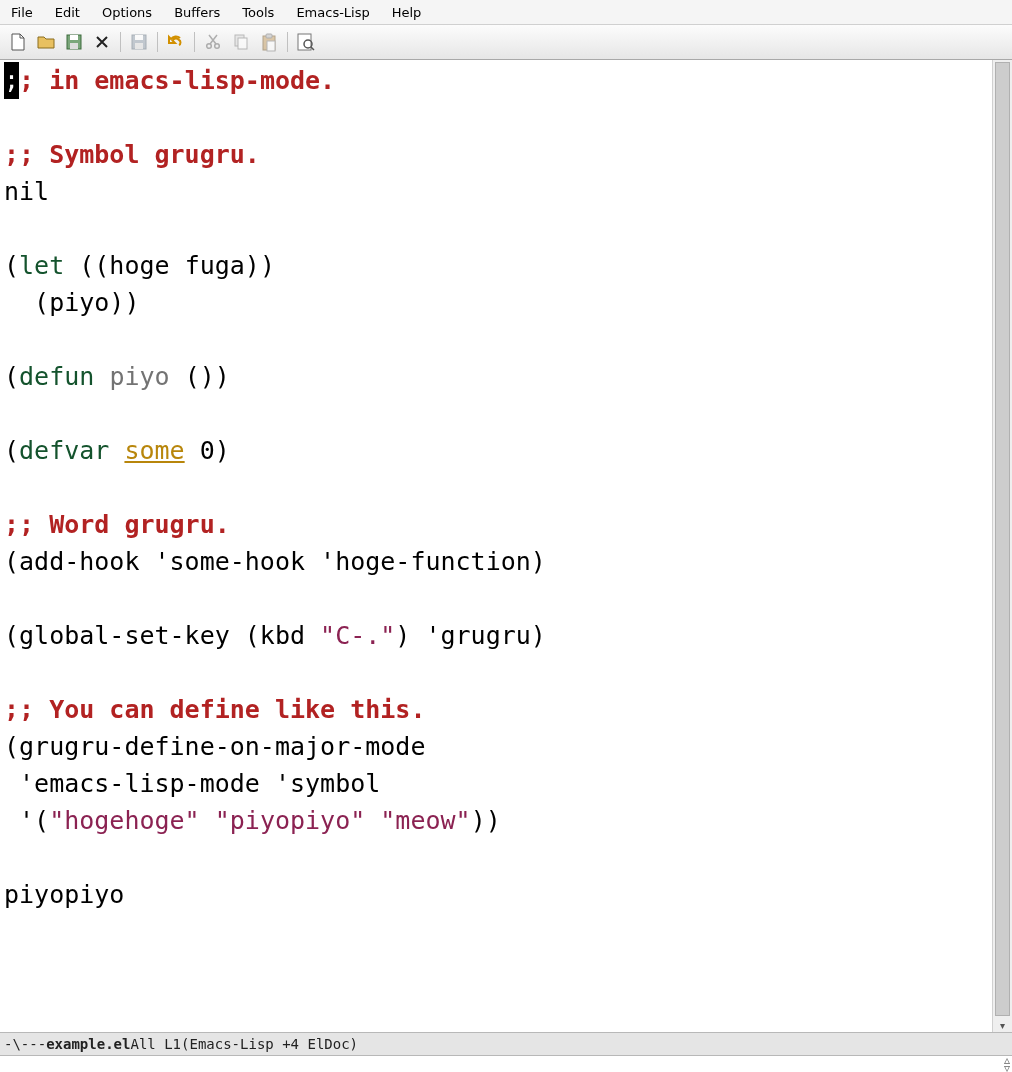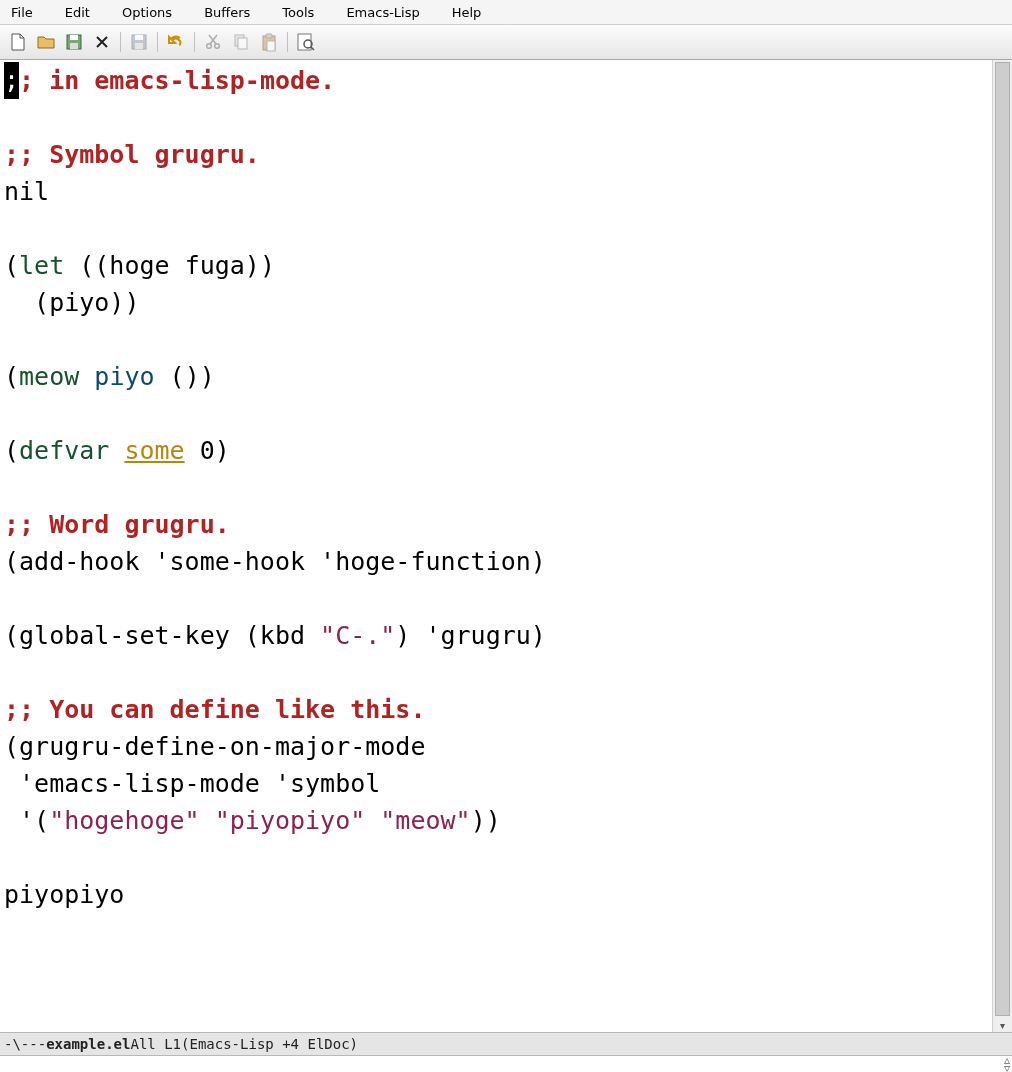--- a/index.html
+++ b/index.html
@@ -10,21 +10,21 @@
     font-size: 13px;
     background: #ffffff;
     overflow: hidden;
   }
   .menubar {
     display: flex;
     align-items: center;
     height: 24px;
     padding: 0 4px;
     background: #f5f5f5;
-    gap: 18px;
+    gap: 8px;
     font-size: 13px;
   }
   .menubar .menu-item {
     padding: 3px 7px;
     cursor: default;
   }
   .toolbar {
     display: flex;
     align-items: center;
     height: 36px;
@@ -111,21 +111,21 @@
   .minibuf .resize {
     position: absolute;
     right: 2px; top: 0;
     font-size: 12px;
     color: #666;
     line-height: 8px;
   }
   
   .cmt { color: #b22222; font-weight: bold; }
   .kw  { color: #14532d; }
-  .fn  { color: #0c4a6e; }
+  .fn  { color: #737373; }
   .var { color: #b8860b; text-decoration: underline; }
   .str { color: #8b2252; }
   .cursor {
     display: inline-block;
     background: #000;
     color: #fff;
   }
 </style>
 </head>
 <body>
@@ -211,21 +211,21 @@
 
 <div class="editor-wrap">
   <div class="editor"><span class="cursor">;</span><span class="cmt">; in emacs-lisp-mode.</span>
 <span></span>
 <span class="cmt">;; Symbol grugru.</span>
 <span>nil</span>
 <span></span>
 <span>(</span><span class="kw">let</span><span> ((hoge fuga))</span>
 <span>  (piyo))</span>
 <span></span>
-<span>(</span><span class="kw">meow</span><span> </span><span class="fn">piyo</span><span> ())</span>
+<span>(</span><span class="kw">defun</span><span> </span><span class="fn">piyo</span><span> ())</span>
 <span></span>
 <span>(</span><span class="kw">defvar</span><span> </span><span class="var">some</span><span> 0)</span>
 <span></span>
 <span class="cmt">;; Word grugru.</span>
 <span>(add-hook 'some-hook 'hoge-function)</span>
 <span></span>
 <span>(global-set-key (kbd </span><span class="str">"C-."</span><span>) 'grugru)</span>
 <span></span>
 <span class="cmt">;; You can define like this.</span>
 <span>(grugru-define-on-major-mode</span>

